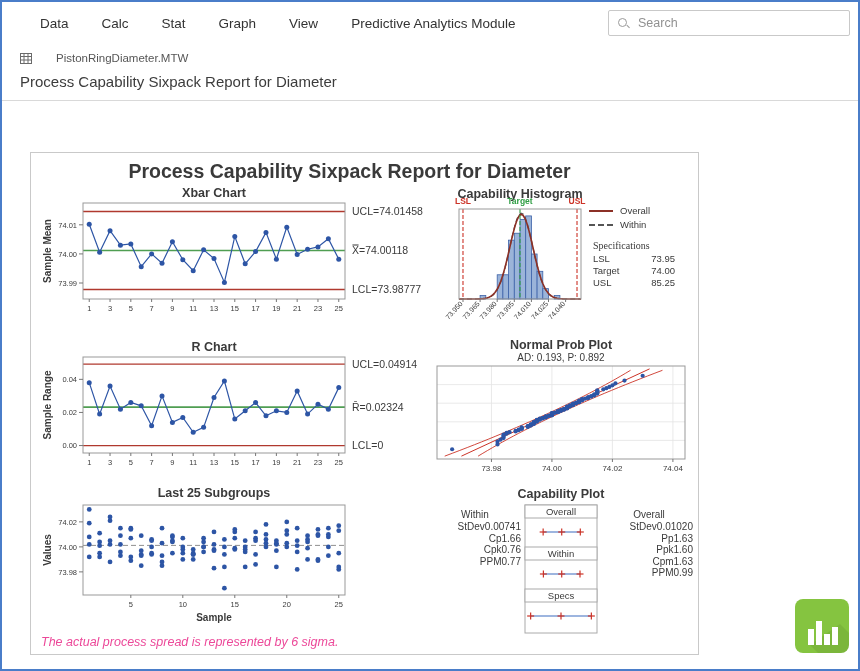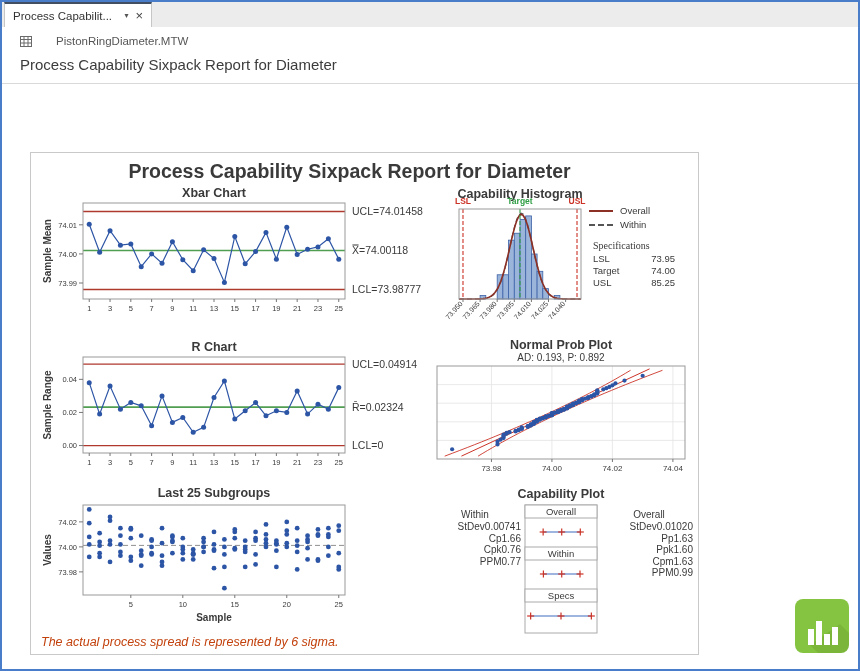--- a/index.html
+++ b/index.html
@@ -47,37 +47,42 @@
   .sw.dash  { border-top:2px dashed #555; }
   .spec-title { font-size:10px; color:#3a3a3a; margin:10px 0 2px 4px;font-family:Liberation Serif, serif; }
   .spec-row { display:flex; justify-content:space-between; font-size:9.5px; color:#3a3a3a; line-height:12px; padding-left:4px; width:86px; }
 
   .stat-block { position:absolute; top:22px; }
   .stat-block.within { left:2px; width:92px; }
   .stat-block.overall { left:178px; width:88px; }
   .stat-title { text-align:center; font-size:10px; color:#3a3a3a; margin-bottom:1px; }
   .stat-row { display:flex; justify-content:flex-end; font-size:10px; color:#3a3a3a; line-height:11.5px; }
 
-  .footnote { position:absolute; left:10px; bottom:5px; font-size:12.5px; font-style:italic; color:#c2410c; }
+  .footnote { position:absolute; left:10px; bottom:5px; font-size:12.5px; font-style:italic; color:#ec4899; }
 
   .brand-icon { position:absolute; left:793px; top:597px; }
 </style>
 </head>
 <body>
 
 <div class="window">
 
-
-  <div class="tabstrip">
-    <div class="tab">
-      <span class="tab-label">Process Capabilit...</span>
-      <span class="tab-caret">▾</span>
-      <span class="tab-close">×</span>
+  <div class="menubar">
+    <span class="menu-item">Data</span>
+    <span class="menu-item">Calc</span>
+    <span class="menu-item">Stat</span>
+    <span class="menu-item">Graph</span>
+    <span class="menu-item">View</span>
+    <span class="menu-item">Predictive Analytics Module</span>
+    <div class="searchbox">
+      <span class="mag"></span>
+      <input type="text" placeholder="Search" style="">
     </div>
   </div>
+
 
   <div class="ws-row">
     <svg width="12" height="11" viewBox="0 0 12 11">
       <rect x="0.5" y="0.5" width="11" height="10" fill="none" stroke="#6a6a6a"></rect>
       <line x1="0.5" y1="3.5" x2="11.5" y2="3.5" stroke="#6a6a6a"></line>
       <line x1="0.5" y1="7" x2="11.5" y2="7" stroke="#6a6a6a"></line>
       <line x1="4" y1="0.5" x2="4" y2="10.5" stroke="#6a6a6a"></line>
       <line x1="8" y1="0.5" x2="8" y2="10.5" stroke="#6a6a6a"></line>
     </svg>
     <span>PistonRingDiameter.MTW</span>

